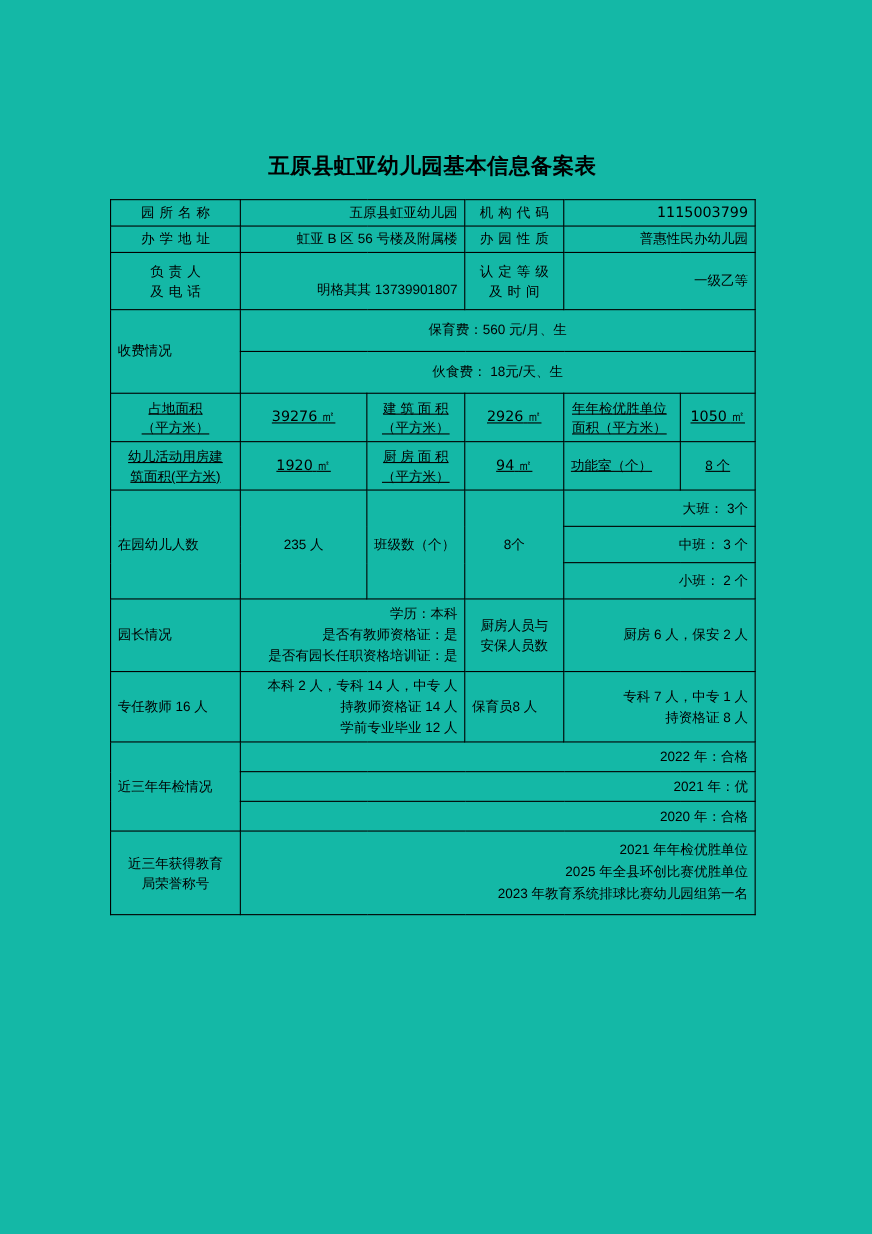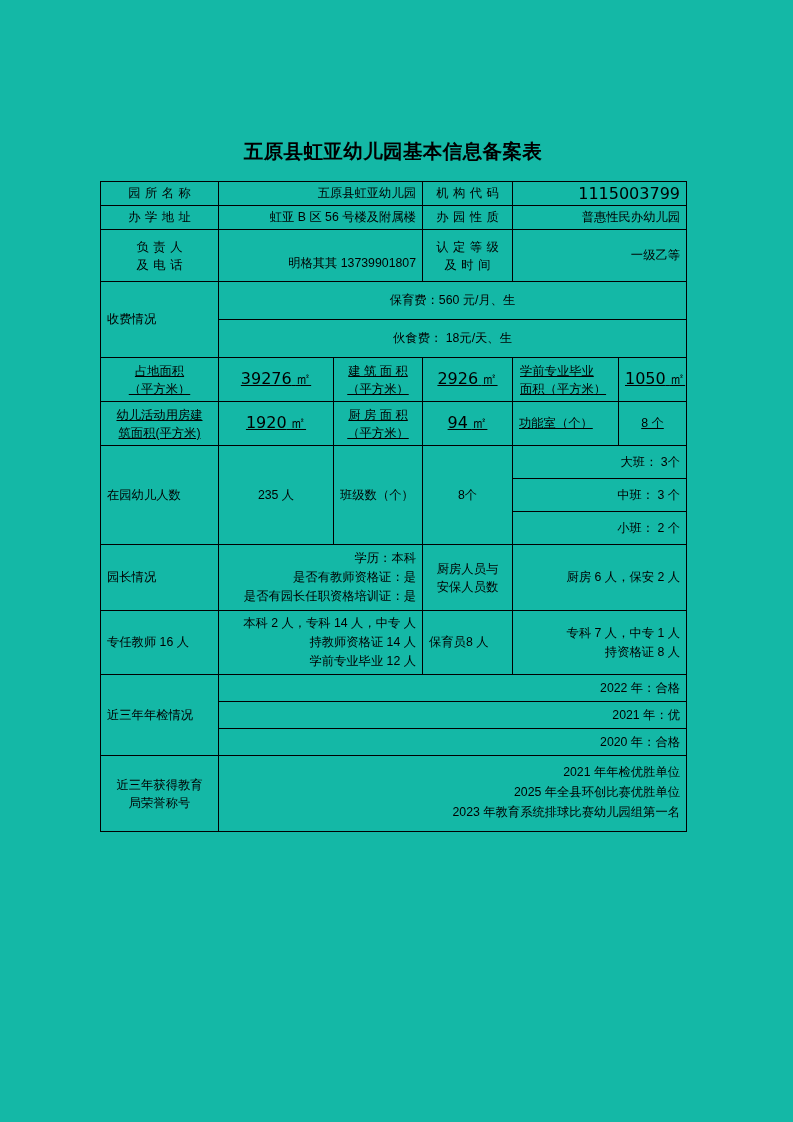--- a/index.html
+++ b/index.html
@@ -72,21 +72,21 @@
     text-align: right;
   }
   .val-c {
     text-align: center;
   }
   .ml {
     padding-left: 10px;
   }
   .num {
     font-family: "DejaVu Sans", "Liberation Sans", sans-serif;
-    font-size: 16px;
+    font-size: 13px;
   }
   .tall { height: 52px; padding-left: 32px; }
   .r1 { height: 38px; }
   .r2 { height: 44px; text-decoration: underline; }
   .sub { height: 33px; }
   .nowrap { white-space: nowrap; }
 </style>
 </head>
 <body>
 
@@ -151,21 +151,21 @@
         </td>
         <td class="lbl-c2">
           <div class="nowrap">建 筑 面 积</div>
           <div class="nowrap">（平方米）</div>
         </td>
         <td class="val-c nowrap">
           <span class="num">2926</span>
           <span class="num">㎡</span>
         </td>
         <td class="lbl-c2" style="text-align:left;padding-left:7px">
-          <div>学前专业毕业</div>
+          <div>年年检优胜单位</div>
           <div>面积（平方米）</div>
         </td>
         <td class="val-c nowrap">
           <span class="num">1050</span>
           <span class="num">㎡</span>
         </td>
       </tr>
 
       <tr class="r2">
         <td class="lbl-c2">

